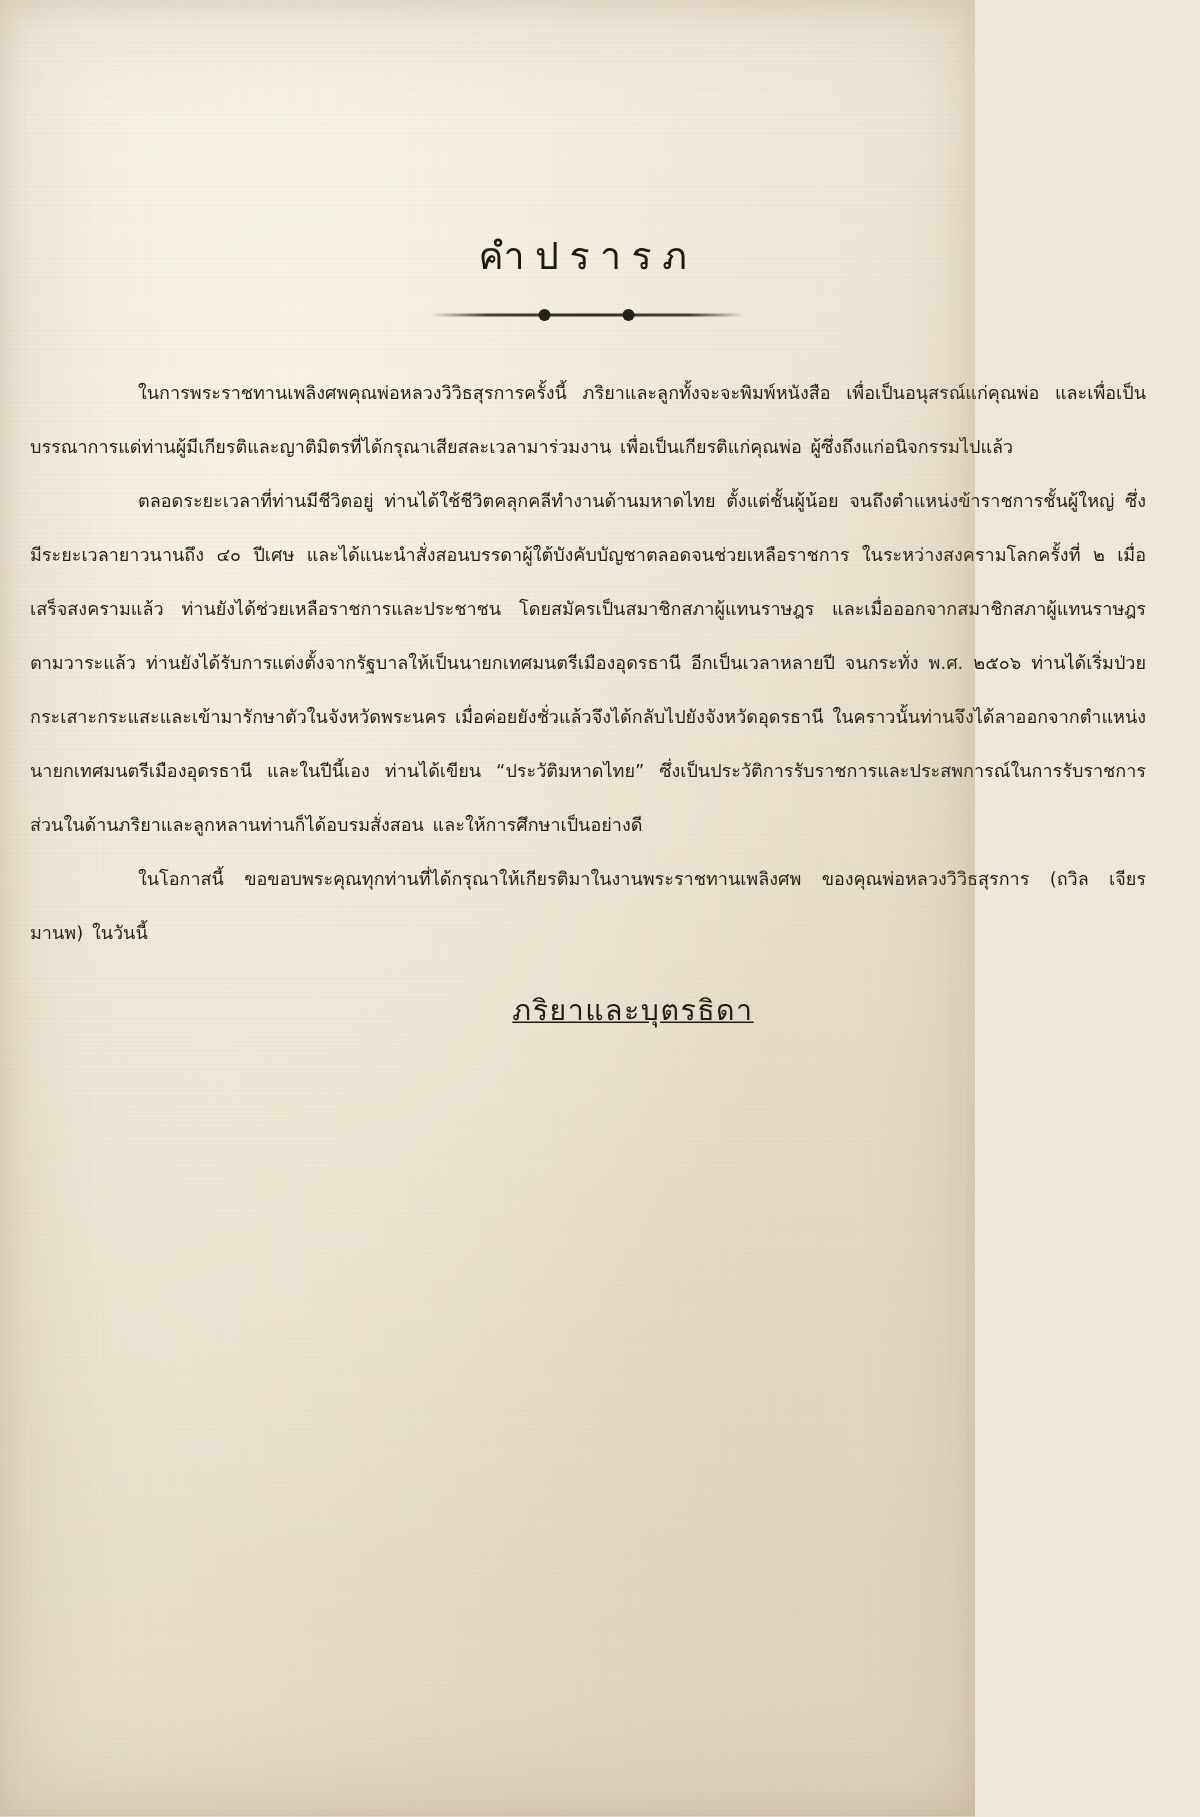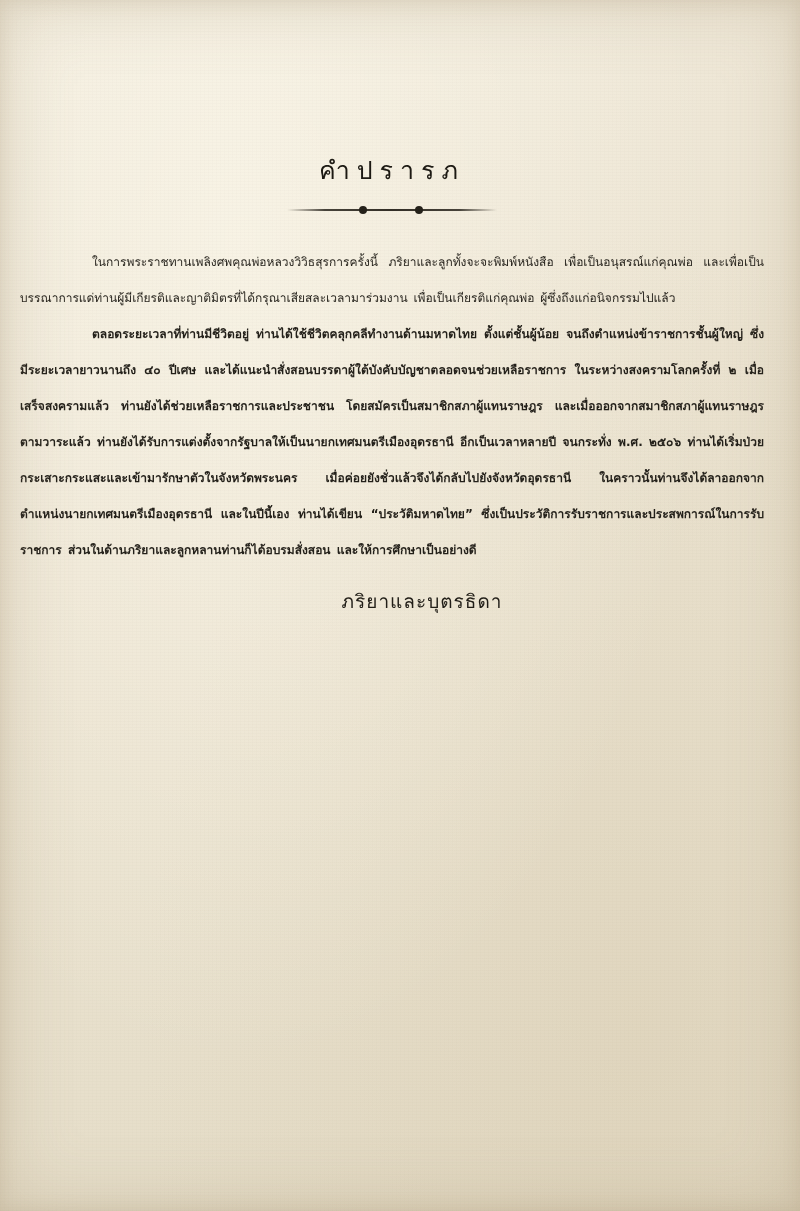--- a/index.html
+++ b/index.html
@@ -8,21 +8,21 @@
   }
   body {
     width: 800px;
     height: 1211px;
     background: #eee7d8;
     font-family: "DejaVu Sans", sans-serif;
     overflow: hidden;
   }
   .page {
     position: relative;
-    width: 800px;
+    width: 650px;
     height: 1211px;
     background:
       radial-gradient(ellipse at 30% 20%, rgba(255,252,240,0.55) 0%, rgba(255,252,240,0) 60%),
       radial-gradient(ellipse at 80% 85%, rgba(214,200,172,0.35) 0%, rgba(214,200,172,0) 55%),
       linear-gradient(160deg, #f2ecdd 0%, #ece4d2 40%, #e7dfcb 75%, #e2d9c3 100%);
     box-sizing: border-box;
   }
   .grain {
     position: absolute;
     inset: 0;
@@ -94,48 +94,49 @@
     color: #221f19;
     word-spacing: 2px;
   }
   .para {
     margin: 0 0 0 0;
     text-indent: 72px;
     text-align: justify;
   }
   .para.cont {
     text-indent: 72px;
-    font-weight: bold;
   }
   .signature {
     margin-top: 18px;
     text-align: center;
     padding-left: 60px;
     font-size: 19px;
     letter-spacing: 1px;
     color: #201d17;
+    text-decoration: underline;
   }
 </style>
 </head>
 <body>
 
 <div class="page">
   <div class="content">
 
     <h1 class="title">คำปรารภ</h1>
 
     <div class="rule">
       <div class="bar"></div>
       <div class="dot left"></div>
       <div class="dot right"></div>
     </div>
 
     <div class="body-text">
       <p class="para">ในการพระราชทานเพลิงศพคุณพ่อหลวงวิวิธสุรการครั้งนี้   ภริยาและลูกทั้งจะจะพิมพ์หนังสือ  เพื่อเป็นอนุสรณ์แก่คุณพ่อ    และเพื่อเป็นบรรณาการแด่ท่านผู้มีเกียรติและญาติมิตรที่ได้กรุณาเสียสละเวลามาร่วมงาน   เพื่อเป็นเกียรติแก่คุณพ่อ   ผู้ซึ่งถึงแก่อนิจกรรมไปแล้ว</p>
       <p class="para cont">ตลอดระยะเวลาที่ท่านมีชีวิตอยู่   ท่านได้ใช้ชีวิตคลุกคลีทำงานด้านมหาดไทย  ตั้งแต่ชั้นผู้น้อย  จนถึงตำแหน่งข้าราชการชั้นผู้ใหญ่   ซึ่งมีระยะเวลายาวนานถึง ๔๐ ปีเศษ    และได้แนะนำสั่งสอนบรรดาผู้ใต้บังคับบัญชาตลอดจนช่วยเหลือราชการ ในระหว่างสงครามโลกครั้งที่ ๒ เมื่อเสร็จสงครามแล้ว  ท่านยังได้ช่วยเหลือราชการและประชาชน โดยสมัครเป็นสมาชิกสภาผู้แทนราษฎร   และเมื่อออกจากสมาชิกสภาผู้แทนราษฎรตามวาระแล้ว     ท่านยังได้รับการแต่งตั้งจากรัฐบาลให้เป็นนายกเทศมนตรีเมืองอุดรธานี    อีกเป็นเวลาหลายปี    จนกระทั่ง พ.ศ. ๒๕๐๖ ท่านได้เริ่มป่วยกระเสาะกระแสะและเข้ามารักษาตัวในจังหวัดพระนคร    เมื่อค่อยยังชั่วแล้วจึงได้กลับไปยังจังหวัดอุดรธานี  ในคราวนั้นท่านจึงได้ลาออกจากตำแหน่งนายกเทศมนตรีเมืองอุดรธานี และในปีนี้เอง ท่านได้เขียน  “ประวัติมหาดไทย”  ซึ่งเป็นประวัติการรับราชการและประสพการณ์ในการรับราชการ   ส่วนในด้านภริยาและลูกหลานท่านก็ได้อบรมสั่งสอน   และให้การศึกษาเป็นอย่างดี</p>
+      <p class="para cont">ในโอกาสนี้   ขอขอบพระคุณทุกท่านที่ได้กรุณาให้เกียรติมาในงานพระราชทานเพลิงศพ ของคุณพ่อหลวงวิวิธสุรการ  (ถวิล  เจียรมานพ)  ในวันนี้</p>
     </div>
 
     <div class="signature">ภริยาและบุตรธิดา</div>
 
   </div>
   <div class="grain"></div>
   <div class="edge-shade"></div>
 </div>
 
 </body></html>

